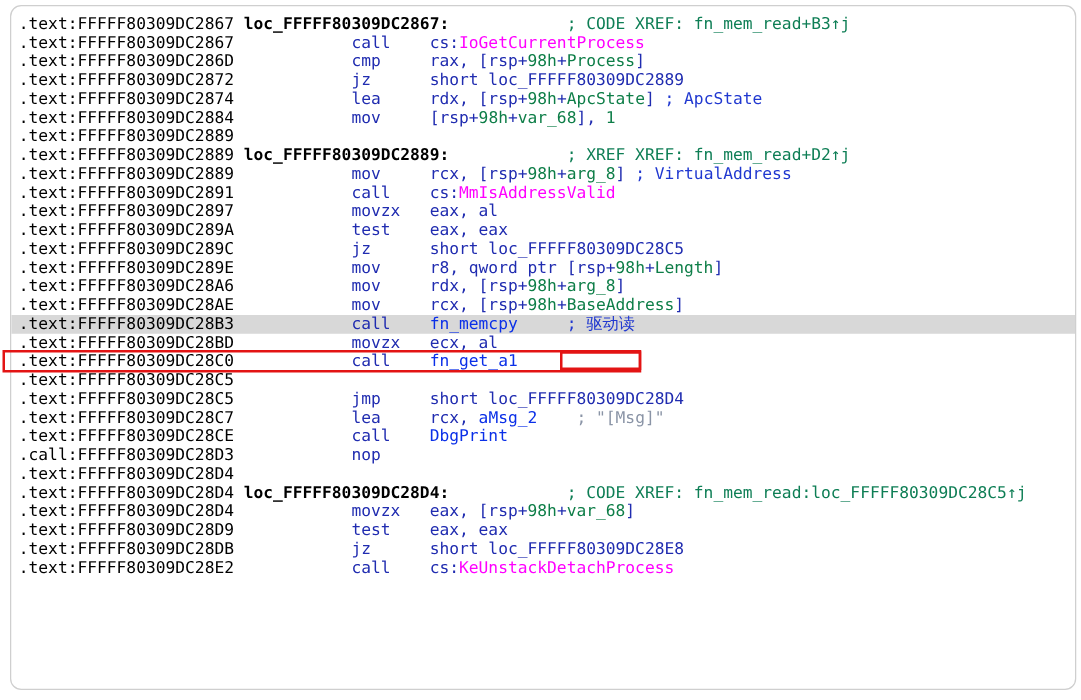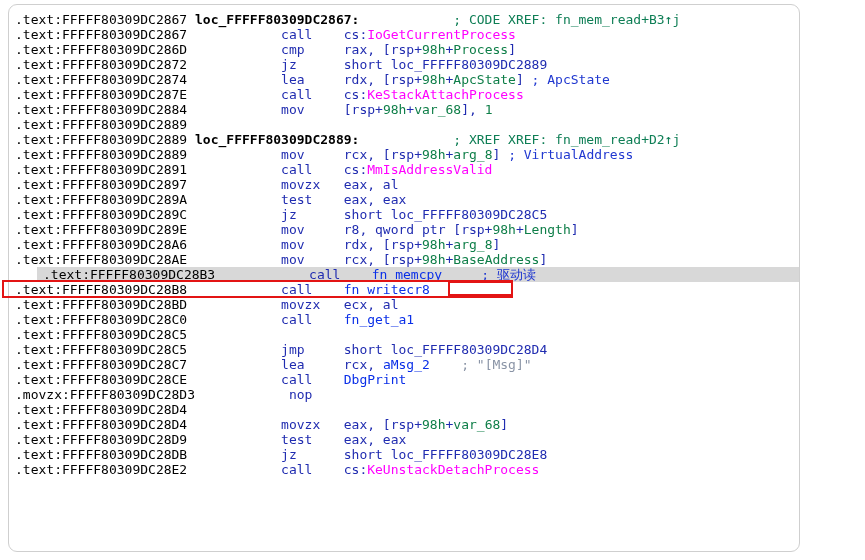--- a/index.html
+++ b/index.html
@@ -7,33 +7,33 @@
     --grn:#0e7e48; --xref:#0e7e55; --cmt:#2038d0; --strc:#8a94a6; --sep:#9298a4;
     --hl:#d8d8d8; --red:#e31414; --pborder:#cfcfcf; --pagebg:#ffffff;
   }
   html,body{margin:0;padding:0;}
   body{
     width:865px;height:560px;position:relative;overflow:hidden;
     background:var(--pagebg);
     font-family:"DejaVu Sans Mono","Liberation Mono",monospace;
   }
   .panel{
-    position:absolute;left:8px;top:4px;width:792px;height:548px;
+    position:absolute;left:8px;top:4px;width:853px;height:548px;
     border:1.5px solid var(--pborder);border-radius:9px;
     box-sizing:border-box;background:#fff;overflow:hidden;
   }
   .listing{
     position:absolute;left:0;top:0;right:0;bottom:0;
     padding-top:7px;overflow:hidden;
   }
   .row{
     height:15px;line-height:15px;font-size:13px;white-space:pre;
     padding-left:6px;letter-spacing:0;
   }
-  .row.hl{background:var(--hl);margin-left:28px;}
+  .row.hl{background:var(--hl);}
   .c-addr{color:var(--addr);}
   .c-label{color:var(--label);font-weight:bold;}
   .c-ins{color:var(--ins);}
   .c-name{color:var(--name);}
   .c-imp{color:var(--imp);}
   .c-grn{color:var(--grn);}
   .c-xref{color:var(--xref);}
   .c-cmt{color:var(--cmt);}
   .c-strc{color:var(--strc);}
   .c-sep{color:var(--sep);}
@@ -48,42 +48,41 @@
 </head>
 <body>
 
 <div class="panel">
   <div class="listing">
       <div class="row"><span class="c-addr">.text:FFFFF80309DC2867 </span><span class="c-label">loc_FFFFF80309DC2867:</span><span class="c-sp">            </span><span class="c-xref">; CODE XREF: fn_mem_read+B3↑j</span></div>
       <div class="row"><span class="c-addr">.text:FFFFF80309DC2867            </span><span class="c-ins">call    </span><span class="c-ins">cs:</span><span class="c-imp">IoGetCurrentProcess</span></div>
       <div class="row"><span class="c-addr">.text:FFFFF80309DC286D            </span><span class="c-ins">cmp     </span><span class="c-ins">rax, [rsp+</span><span class="c-grn">98h</span><span class="c-ins">+</span><span class="c-grn">Process</span><span class="c-ins">]</span></div>
       <div class="row"><span class="c-addr">.text:FFFFF80309DC2872            </span><span class="c-ins">jz      </span><span class="c-ins">short loc_FFFFF80309DC2889</span></div>
       <div class="row"><span class="c-addr">.text:FFFFF80309DC2874            </span><span class="c-ins">lea     </span><span class="c-ins">rdx, [rsp+</span><span class="c-grn">98h</span><span class="c-ins">+</span><span class="c-grn">ApcState</span><span class="c-ins">]</span><span class="c-sp"> </span><span class="c-cmt">; ApcState</span></div>
-      <div class="row"><span class="c-addr">.text:FFFFF80309DC287E            </span><span class="c-ins">call    </span><span class="c-ins">cs:</span><span class="c-imp">KeStackAttachProcess</span></div>
       <div class="row"><span class="c-addr">.text:FFFFF80309DC2884            </span><span class="c-ins">mov     </span><span class="c-ins">[rsp+</span><span class="c-grn">98h</span><span class="c-ins">+</span><span class="c-grn">var_68</span><span class="c-ins">], </span><span class="c-grn">1</span></div>
       <div class="row"><span class="c-addr">.text:FFFFF80309DC2889</span></div>
       <div class="row"><span class="c-addr">.text:FFFFF80309DC2889 </span><span class="c-label">loc_FFFFF80309DC2889:</span><span class="c-sp">            </span><span class="c-xref">; XREF XREF: fn_mem_read+D2↑j</span></div>
       <div class="row"><span class="c-addr">.text:FFFFF80309DC2889            </span><span class="c-ins">mov     </span><span class="c-ins">rcx, [rsp+</span><span class="c-grn">98h</span><span class="c-ins">+</span><span class="c-grn">arg_8</span><span class="c-ins">]</span><span class="c-sp"> </span><span class="c-cmt">; VirtualAddress</span></div>
       <div class="row"><span class="c-addr">.text:FFFFF80309DC2891            </span><span class="c-ins">call    </span><span class="c-ins">cs:</span><span class="c-imp">MmIsAddressValid</span></div>
       <div class="row"><span class="c-addr">.text:FFFFF80309DC2897            </span><span class="c-ins">movzx   </span><span class="c-ins">eax, al</span></div>
       <div class="row"><span class="c-addr">.text:FFFFF80309DC289A            </span><span class="c-ins">test    </span><span class="c-ins">eax, eax</span></div>
       <div class="row"><span class="c-addr">.text:FFFFF80309DC289C            </span><span class="c-ins">jz      </span><span class="c-ins">short loc_FFFFF80309DC28C5</span></div>
       <div class="row"><span class="c-addr">.text:FFFFF80309DC289E            </span><span class="c-ins">mov     </span><span class="c-ins">r8, qword ptr [rsp+</span><span class="c-grn">98h</span><span class="c-ins">+</span><span class="c-grn">Length</span><span class="c-ins">]</span></div>
       <div class="row"><span class="c-addr">.text:FFFFF80309DC28A6            </span><span class="c-ins">mov     </span><span class="c-ins">rdx, [rsp+</span><span class="c-grn">98h</span><span class="c-ins">+</span><span class="c-grn">arg_8</span><span class="c-ins">]</span></div>
       <div class="row"><span class="c-addr">.text:FFFFF80309DC28AE            </span><span class="c-ins">mov     </span><span class="c-ins">rcx, [rsp+</span><span class="c-grn">98h</span><span class="c-ins">+</span><span class="c-grn">BaseAddress</span><span class="c-ins">]</span></div>
       <div class="row hl"><span class="c-addr">.text:FFFFF80309DC28B3            </span><span class="c-ins">call    </span><span class="c-name">fn_memcpy</span><span class="c-sp">     </span><span class="c-cmt">; 驱动读</span></div>
-      <div class="row"><span class="c-addr">.text:FFFFF80309DC28B8            </span><span class="c-ins">call    </span><span class="c-name">fn_writecr8</span></div>
       <div class="row"><span class="c-addr">.text:FFFFF80309DC28BD            </span><span class="c-ins">movzx   </span><span class="c-ins">ecx, al</span></div>
       <div class="row"><span class="c-addr">.text:FFFFF80309DC28C0            </span><span class="c-ins">call    </span><span class="c-name">fn_get_a1</span></div>
       <div class="row"><span class="c-addr">.text:FFFFF80309DC28C5</span></div>
       <div class="row"><span class="c-addr">.text:FFFFF80309DC28C5            </span><span class="c-ins">jmp     </span><span class="c-ins">short loc_FFFFF80309DC28D4</span></div>
       <div class="row"><span class="c-addr">.text:FFFFF80309DC28C7            </span><span class="c-ins">lea     </span><span class="c-ins">rcx, </span><span class="c-name">aMsg_2</span><span class="c-sp">    </span><span class="c-strc">; "[Msg]"</span></div>
       <div class="row"><span class="c-addr">.text:FFFFF80309DC28CE            </span><span class="c-ins">call    </span><span class="c-name">DbgPrint</span></div>
-      <div class="row"><span class="c-addr">.movzx:FFFFF80309DC28D3            </span><span class="c-ins">nop</span></div>
+      <div class="row"><span class="c-addr">.call:FFFFF80309DC28D3            </span><span class="c-ins">nop</span></div>
       <div class="row"><span class="c-addr">.text:FFFFF80309DC28D4</span></div>
+      <div class="row"><span class="c-addr">.text:FFFFF80309DC28D4 </span><span class="c-label">loc_FFFFF80309DC28D4:</span><span class="c-sp">            </span><span class="c-xref">; CODE XREF: fn_mem_read:loc_FFFFF80309DC28C5↑j</span></div>
       <div class="row"><span class="c-addr">.text:FFFFF80309DC28D4            </span><span class="c-ins">movzx   </span><span class="c-ins">eax, [rsp+</span><span class="c-grn">98h</span><span class="c-ins">+</span><span class="c-grn">var_68</span><span class="c-ins">]</span></div>
       <div class="row"><span class="c-addr">.text:FFFFF80309DC28D9            </span><span class="c-ins">test    </span><span class="c-ins">eax, eax</span></div>
       <div class="row"><span class="c-addr">.text:FFFFF80309DC28DB            </span><span class="c-ins">jz      </span><span class="c-ins">short loc_FFFFF80309DC28E8</span></div>
       <div class="row"><span class="c-addr">.text:FFFFF80309DC28E2            </span><span class="c-ins">call    </span><span class="c-ins">cs:</span><span class="c-imp">KeUnstackDetachProcess</span></div>
     </div>
 </div>
 
 <div class="redbox outer"></div>
 <div class="redbox inner"></div>
 

